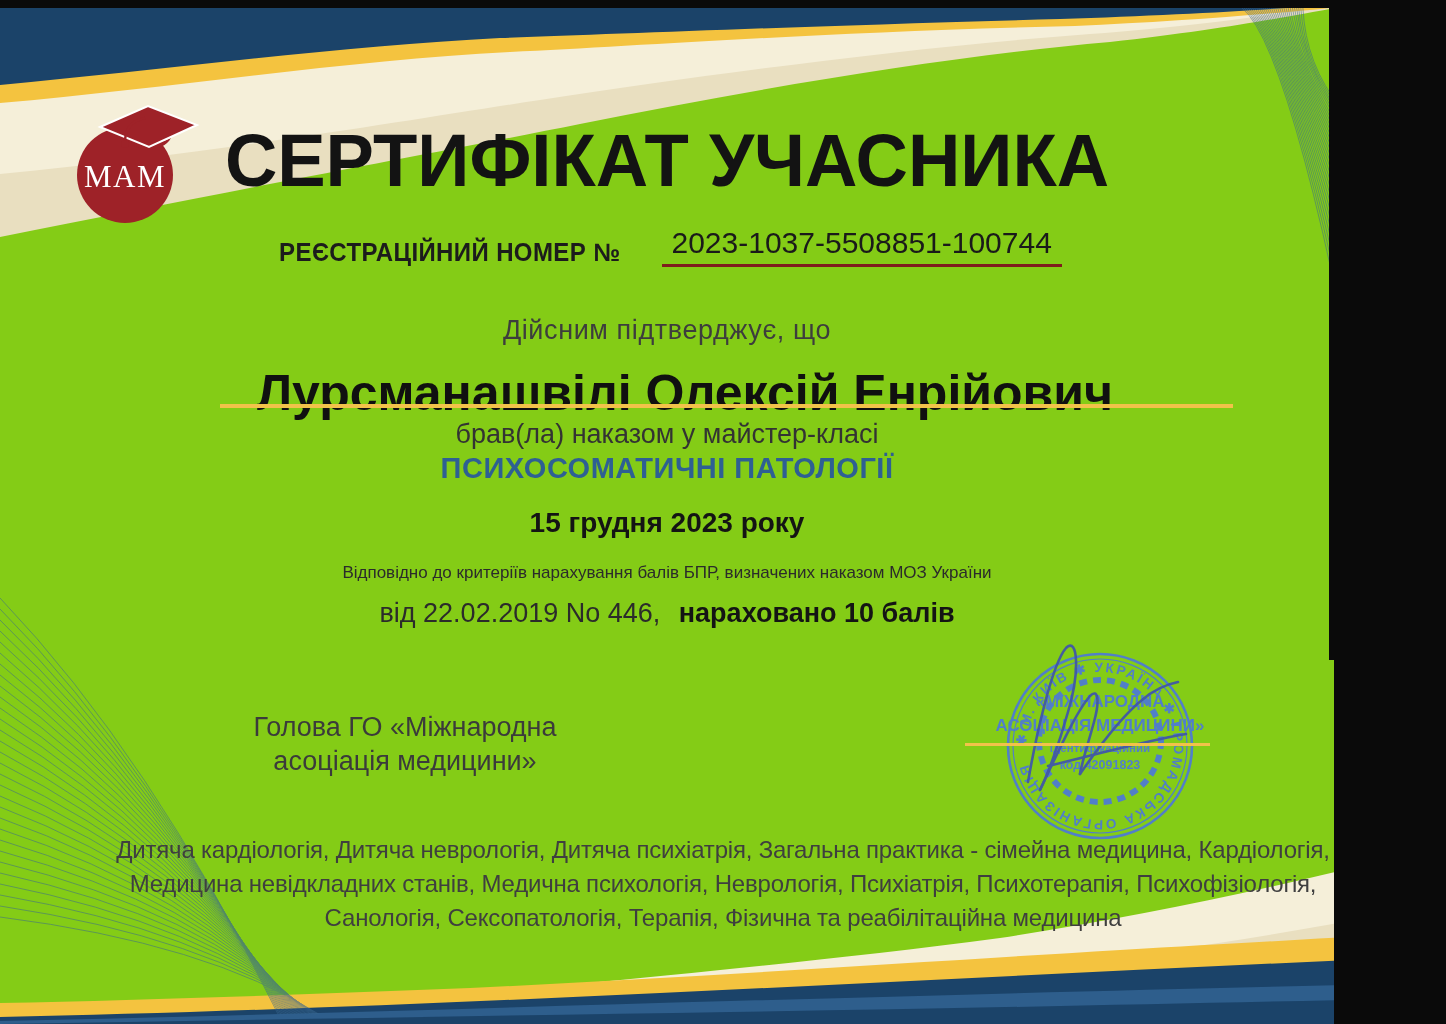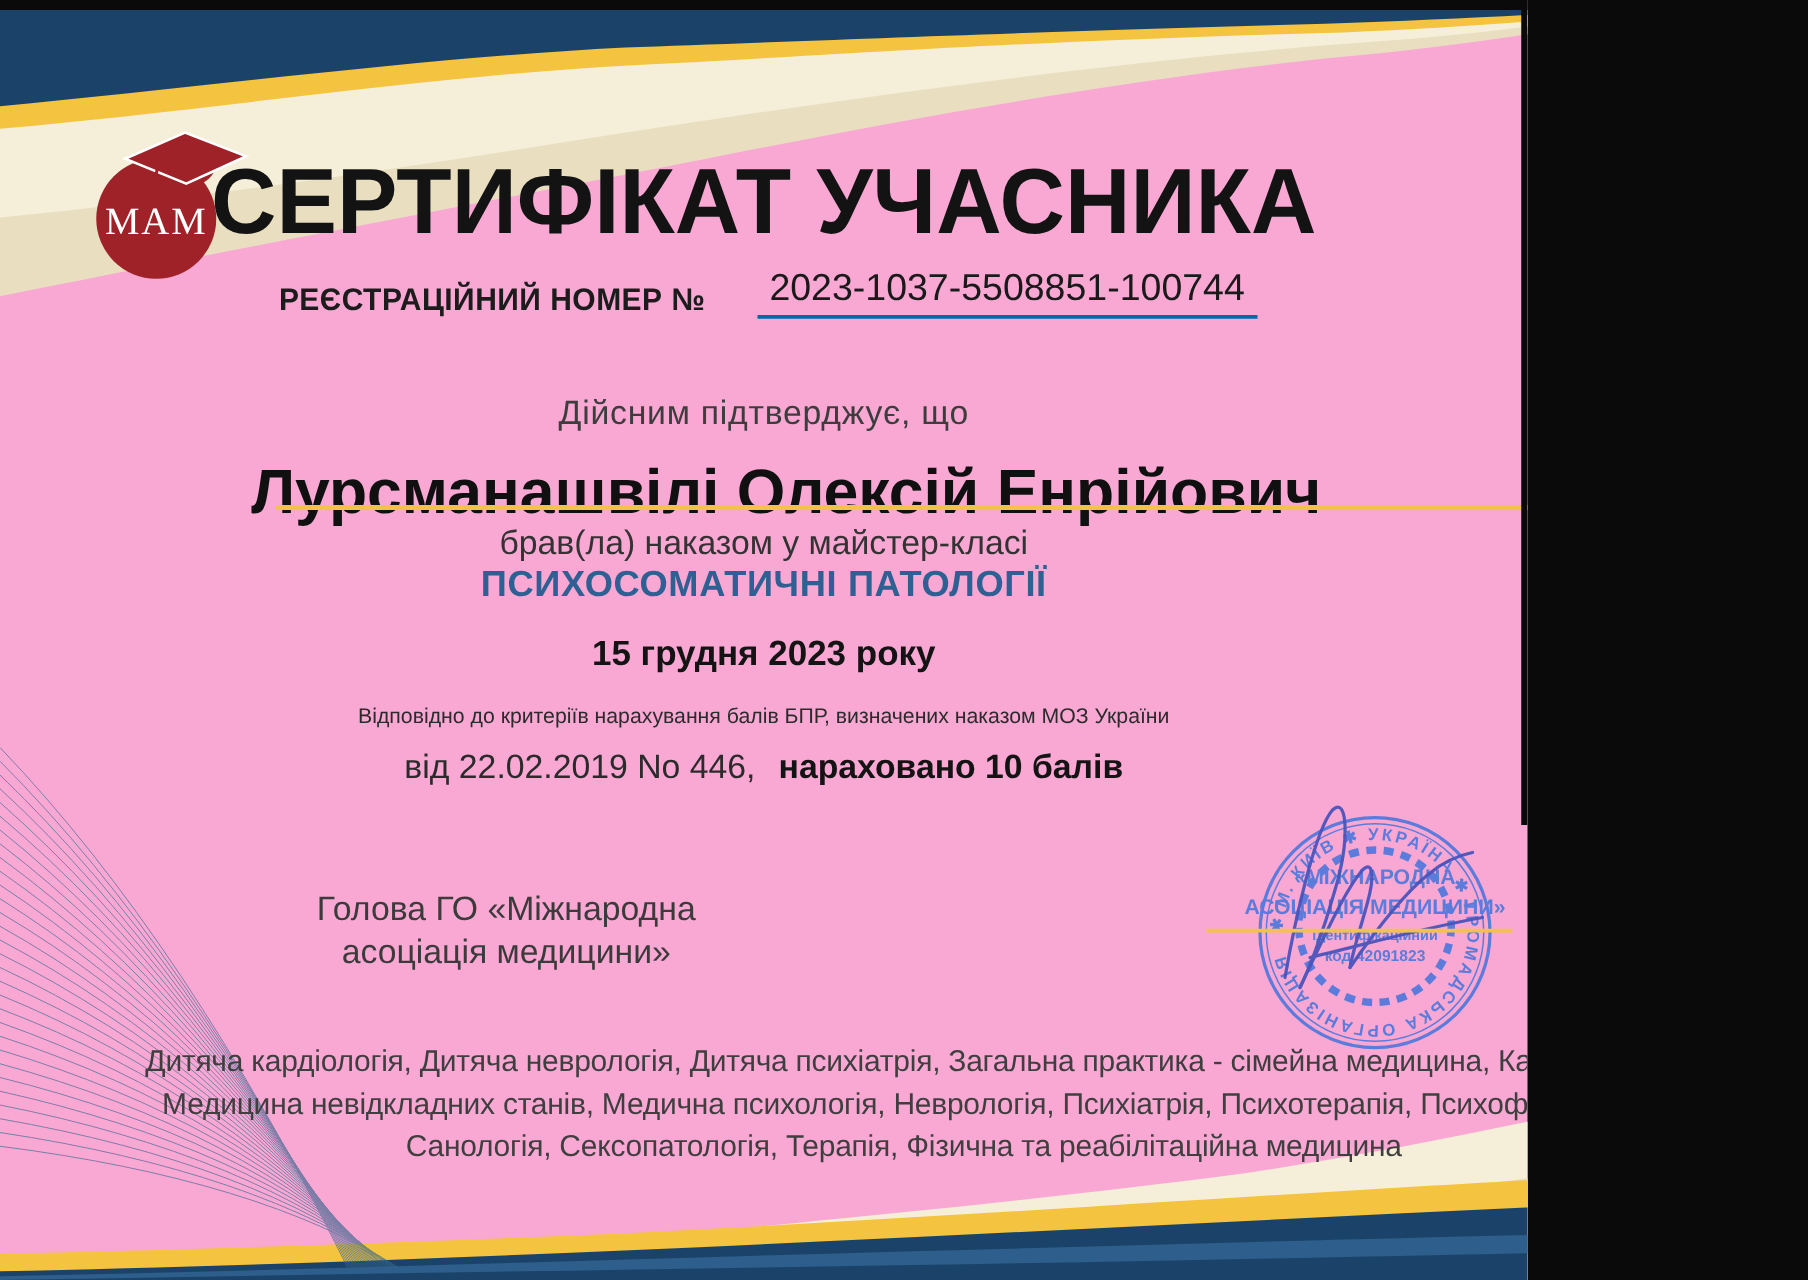--- a/index.html
+++ b/index.html
@@ -1,31 +1,31 @@
 <!DOCTYPE html>
 <html><head>
 <meta charset="utf-8">
 <style>
   html,body{margin:0;padding:0;background:#0a0a0a;}
-  .stage{position:relative;width:1222px;height:1024px;background:#f9a8d4;overflow:hidden;
+  .stage{position:relative;width:1334px;height:1024px;background:#84cc16;overflow:hidden;
          font-family:"Liberation Sans",sans-serif;}
   .abs{position:absolute;}
   svg{display:block;}
   .edge-top{left:0;top:0;width:1446px;height:8px;background:#0a0a0a;z-index:6;}
   .edge-right{right:0;top:0;width:5px;height:660px;background:#0a0a0a;z-index:6;}
   .bgsvg{left:0;top:0;z-index:0;}
   .logo-svg{left:55px;top:90px;z-index:2;}
   .stamp-svg{left:985px;top:625px;z-index:1;}
   .txt{z-index:2;text-align:center;color:#2f2f2f;}
   .title{left:0;right:0;top:118px;font-size:74px;font-weight:700;color:#131313;
          letter-spacing:0px;transform:scaleX(.98);}
-  .regrow{left:0;right:0;top:214px;display:flex;justify-content:center;align-items:flex-end;gap:34px;z-index:2;}
+  .regrow{left:0;right:0;top:226px;display:flex;justify-content:center;align-items:flex-end;gap:34px;z-index:2;}
   .reglabel{font-size:25px;font-weight:700;color:#1c1c1c;letter-spacing:.4px;transform:scaleX(.96);}
   .regnum{font-size:30px;color:#1a1a1a;min-width:380px;text-align:center;
-          border-bottom:3px solid #0369a1;padding:0 10px 4px 10px;font-family:"Liberation Sans",sans-serif;}
+          border-bottom:3px solid #7f1d1d;padding:0 10px 4px 10px;font-family:"Liberation Sans",sans-serif;}
   .confirm{left:0;right:0;top:315px;font-size:27px;color:#3d3d3d;letter-spacing:.6px;}
   .name{left:0;right:0;top:364px;font-size:50px;font-weight:700;color:#101010;padding-left:36px;}
   .name-rule{left:220px;top:404px;width:1013px;height:4px;background:#F2C24A;z-index:2;}
   .partic{left:0;right:0;top:419px;font-size:27px;color:#333;}
   .event{left:0;right:0;top:452px;font-size:29px;font-weight:700;color:#2E6093;letter-spacing:.5px;}
   .date{left:0;right:0;top:507px;font-size:28px;font-weight:700;color:#141414;}
   .pts1{left:0;right:0;top:563px;font-size:17px;color:#2b2b2b;}
   .pts2{left:0;right:0;top:598px;font-size:27px;color:#2b2b2b;}
   .pts2 b{color:#141414;margin-left:11px;}
   .signer-name{left:180px;top:668px;width:450px;font-size:23px;font-weight:700;

